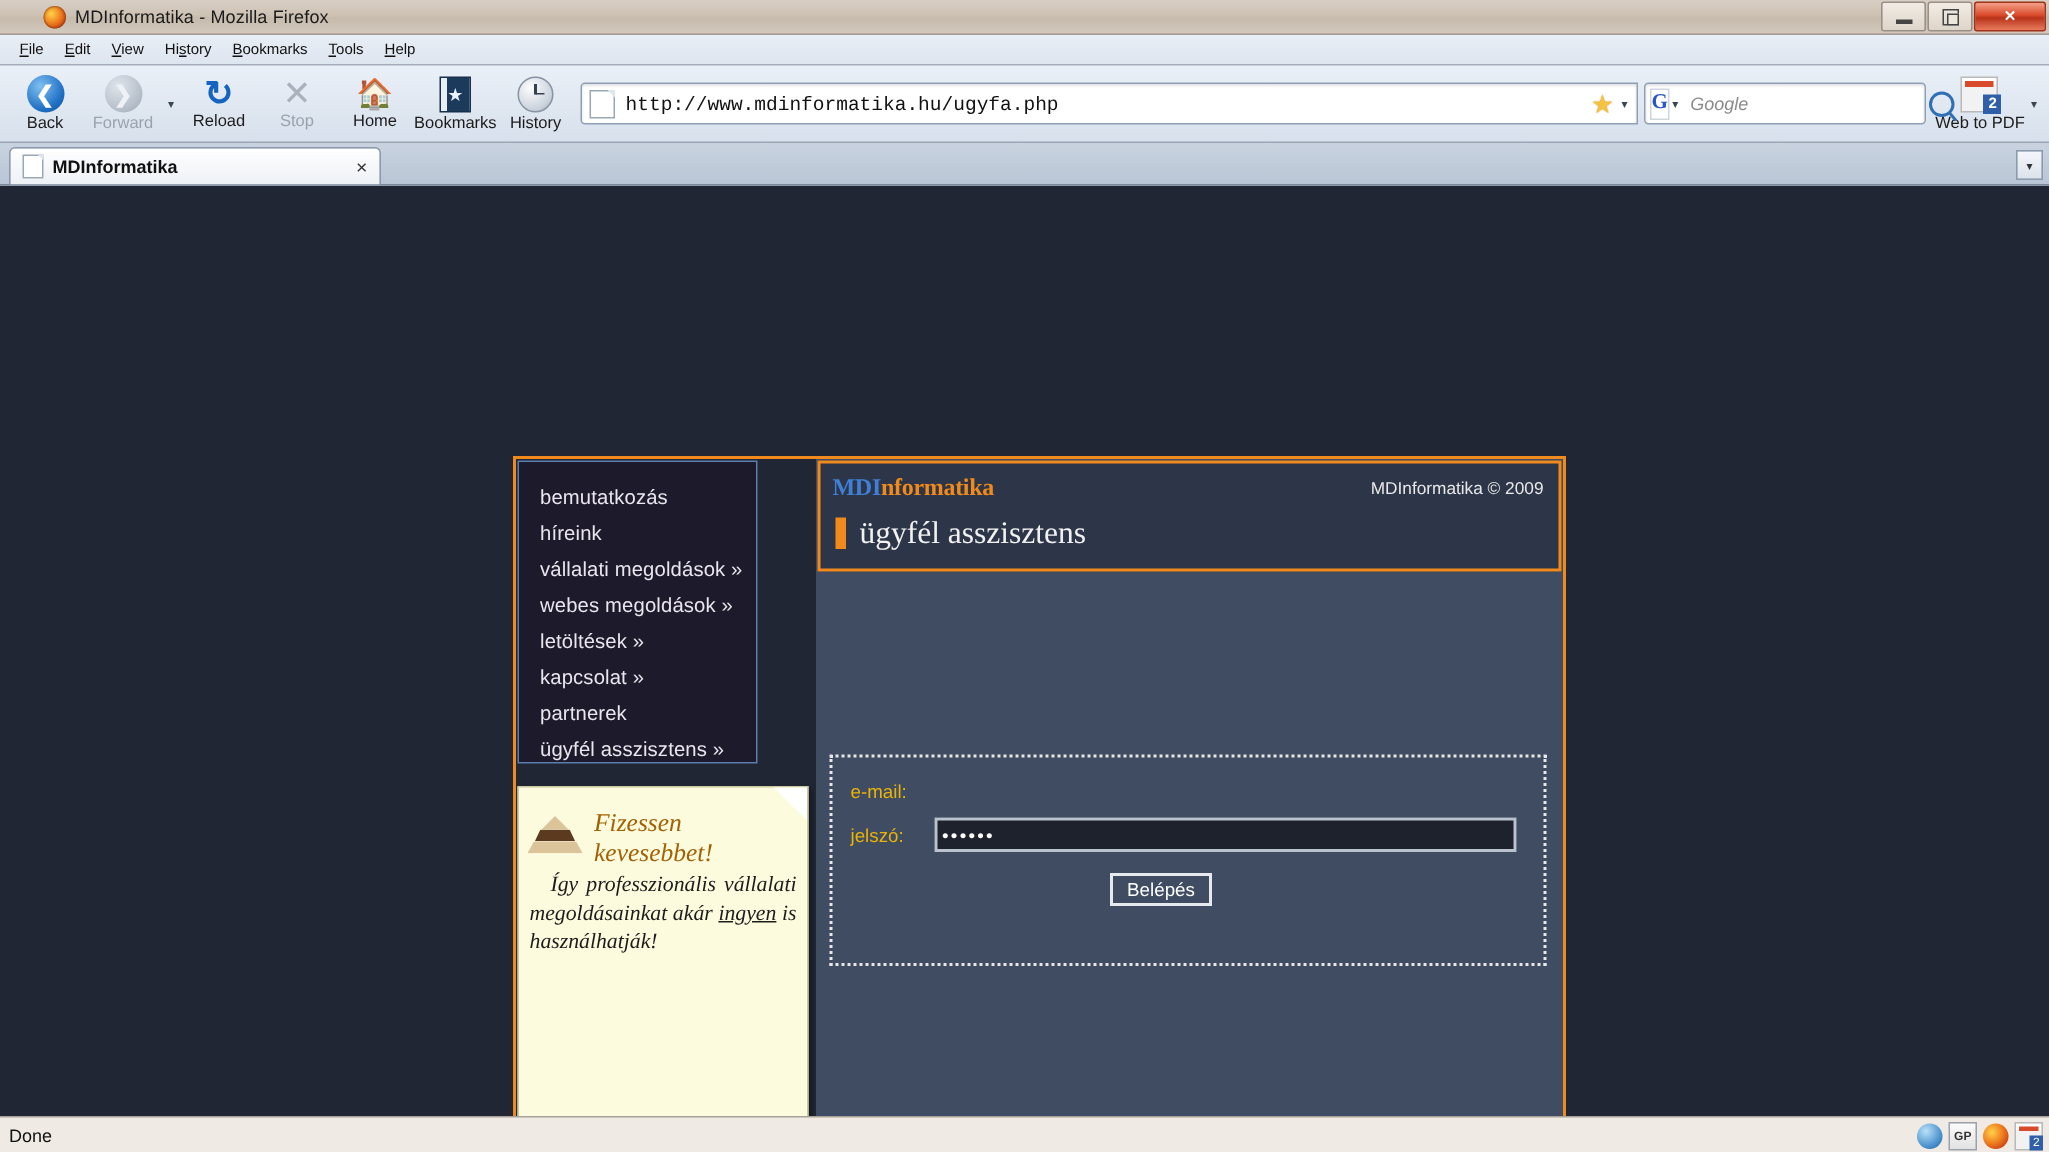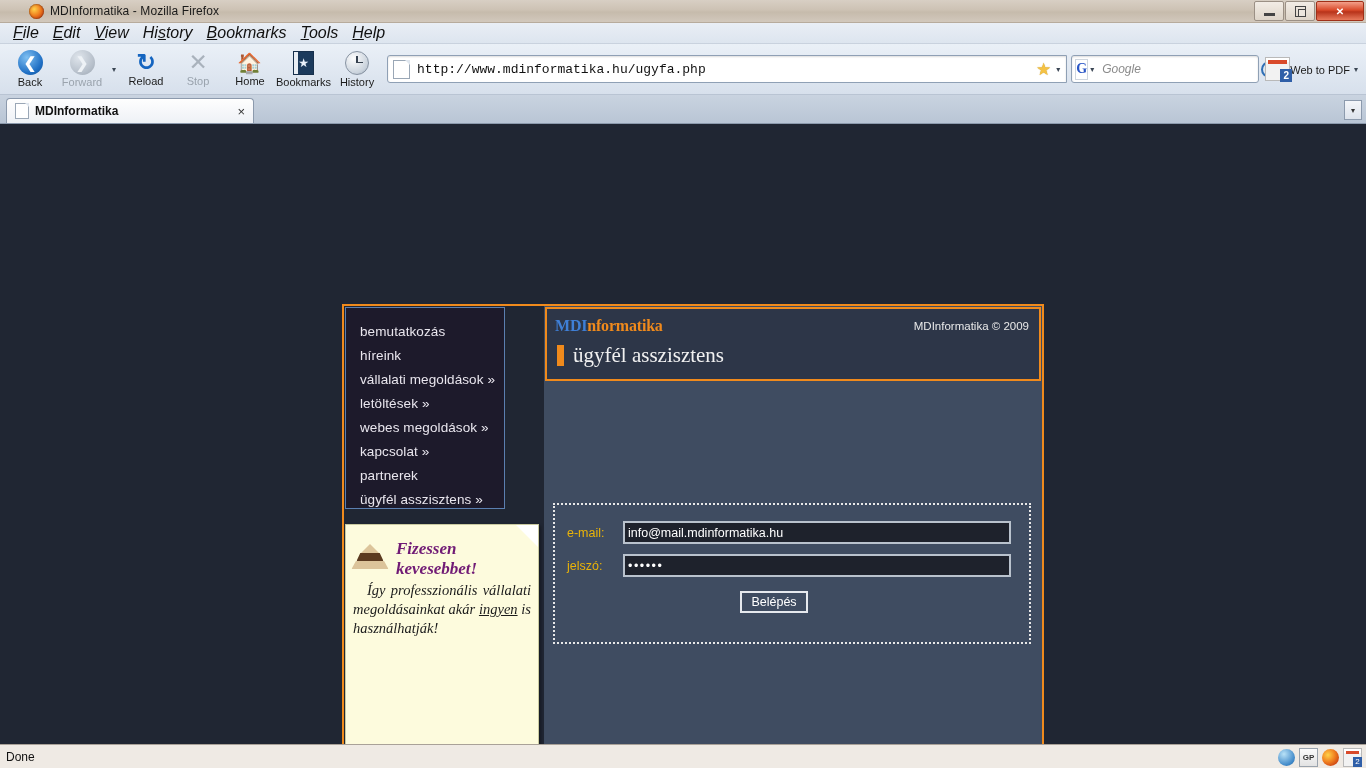--- a/index.html
+++ b/index.html
@@ -45,21 +45,21 @@
   .wres-glyph:after { content:""; position:absolute; left:2px; top:2px; width:6px; height:6px; border:1px solid #444; background:#ece6de;}
 
   
   .menubar {
     height: 20px;
     background: linear-gradient(to bottom, #e9eef5, #dde5ef);
     display: flex; align-items: center; padding-left: 6px;
     border-bottom: 1px solid #c9d2de;
   }
   .menu-item {
-    font-size: 16px; color: #111; padding: 2px 7px; cursor: default; font-style: italic;
+    font-size: 10px; color: #111; padding: 2px 7px; cursor: default;
   }
   .menu-item u { text-decoration: underline; }
 
   
   .navbar {
     height: 50px;
     background: linear-gradient(to bottom, #eaf0f7, #d7e0ec);
     display: flex; align-items: center; padding: 0 4px;
     border-bottom: 1px solid #b9c4d3;
   }
@@ -140,21 +140,21 @@
   .search-input::placeholder { color: #8b8b8b; font-style: italic; }
   .mag {
     width: 13px; height: 13px; border: 2px solid #2f6fb5; border-radius: 50%;
     position: relative; margin-right: 9px; flex:none;
   }
   .mag:after {
     content:""; position:absolute; width:2px; height:6px; background:#2f6fb5;
     right:-2px; bottom:-5px; transform: rotate(-40deg);
   }
   .w2p {
-    display:flex; flex-direction:row; align-items:center; justify-content:center;
+    display:flex; flex-direction:column; align-items:center; justify-content:center;
     min-width:60px; height:46px;
   }
   .w2p-ico {
     width: 23px; height: 22px; position: relative;
     background: linear-gradient(to bottom,#fff 0 4px,#f2f2f2 4px 100%);
     border: 1px solid #b9b9b9;
   }
   .w2p-ico:before {
     content:""; position:absolute; left:2px; top:2px; right:2px; height:4px; background:#d94a2a;
   }
@@ -241,22 +241,22 @@
   }
   .pyramid i {
     position: absolute; left: 50%; transform: translateX(-50%);
     border-left: 0 solid transparent; border-right: 0 solid transparent;
   }
   .py1 { top: 0; border-left:9px solid transparent !important; border-right:9px solid transparent !important; border-bottom: 9px solid #dcc49a;}
   .py2 { top: 9px; width: 27px; height: 8px; background: #5b3a20; clip-path: polygon(14% 0,86% 0,100% 100%,0 100%); }
   .py3 { top: 17px; width: 37px; height: 8px; background: #dcc49a; clip-path: polygon(12% 0,88% 0,100% 100%,0 100%); }
   .promo-title {
     font-family: "Liberation Serif", serif;
-    font-style: italic; font-weight: bold;
-    font-size: 17px; color: #701a75;
+    font-style: italic; font-weight: normal;
+    font-size: 17px; color: #a16207;
   }
   .promo-body {
     margin-top: 16px;
     font-family: "Liberation Serif", serif;
     font-style: italic;
     font-size: 14.5px; line-height: 19px; color: #1c1c1c;
     text-align: justify;
     padding: 0 3px;
   }
   .promo-body b { font-weight: bold; }
@@ -431,22 +431,22 @@
 </div>
 
 <div class="viewport">
   <div class="page-frame">
 
     <div class="left-col">
       <div class="menu-box">
         <a class="nav-link">bemutatkozás</a>
         <a class="nav-link">híreink</a>
         <a class="nav-link">vállalati megoldások »</a>
+        <a class="nav-link">webes megoldások »</a>
         <a class="nav-link">letöltések »</a>
-        <a class="nav-link">webes megoldások »</a>
         <a class="nav-link">kapcsolat »</a>
         <a class="nav-link">partnerek</a>
         <a class="nav-link">ügyfél asszisztens »</a>
       </div>
 
       <div class="promo">
         <div class="promo-head">
           <span class="pyramid">
             <i class="py1"></i>
               <i class="py2"></i>
@@ -469,21 +469,20 @@
         <div class="copyright">MDInformatika © 2009</div>
         <div class="page-title">
           <span class="title-bar-mark"></span>
           <span class="page-title-text">ügyfél asszisztens</span>
         </div>
       </div>
 
       <div class="login-form">
         <div class="frow">
           <span class="flabel">e-mail:</span>
-          <input class="finput" value="info@mail.mdinformatika.hu" style="">
         </div>
         <div class="frow">
           <span class="flabel">jelszó:</span>
           <input class="finput pw" value="••••••" style="">
         </div>
         <div class="submit-row">
           <button class="submit-btn">Belépés</button>
         </div>
       </div>
     </div>

